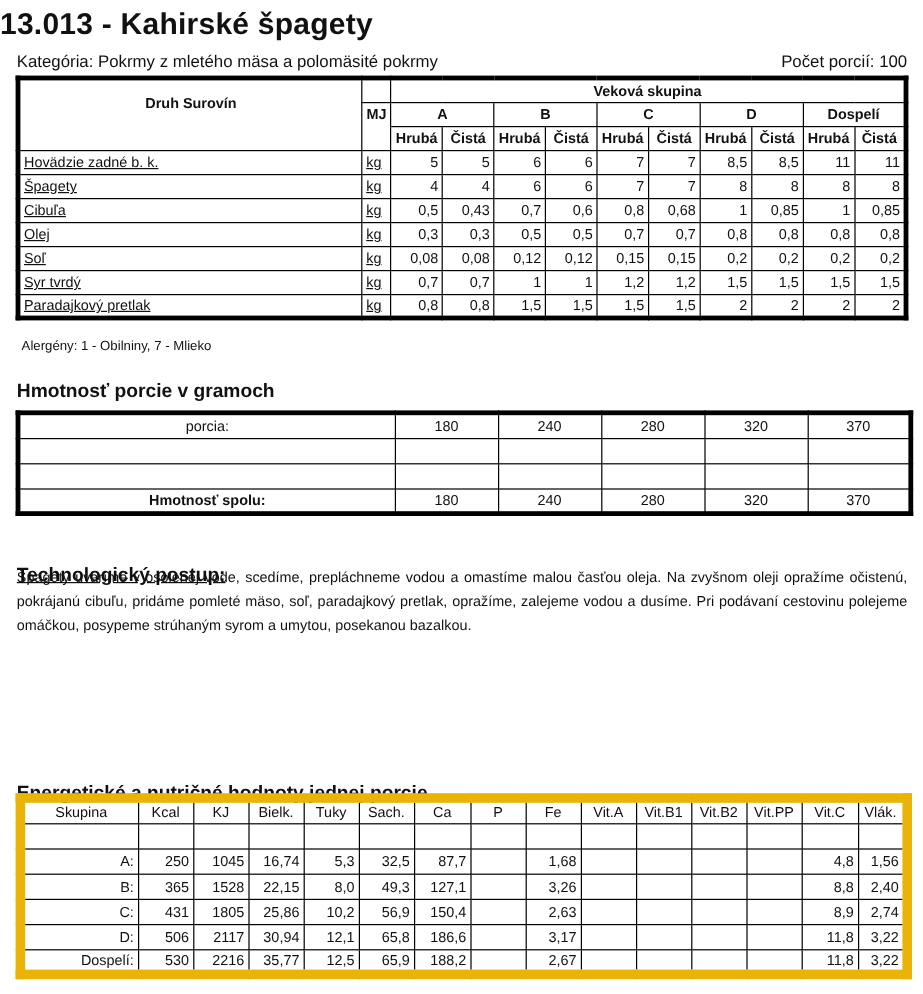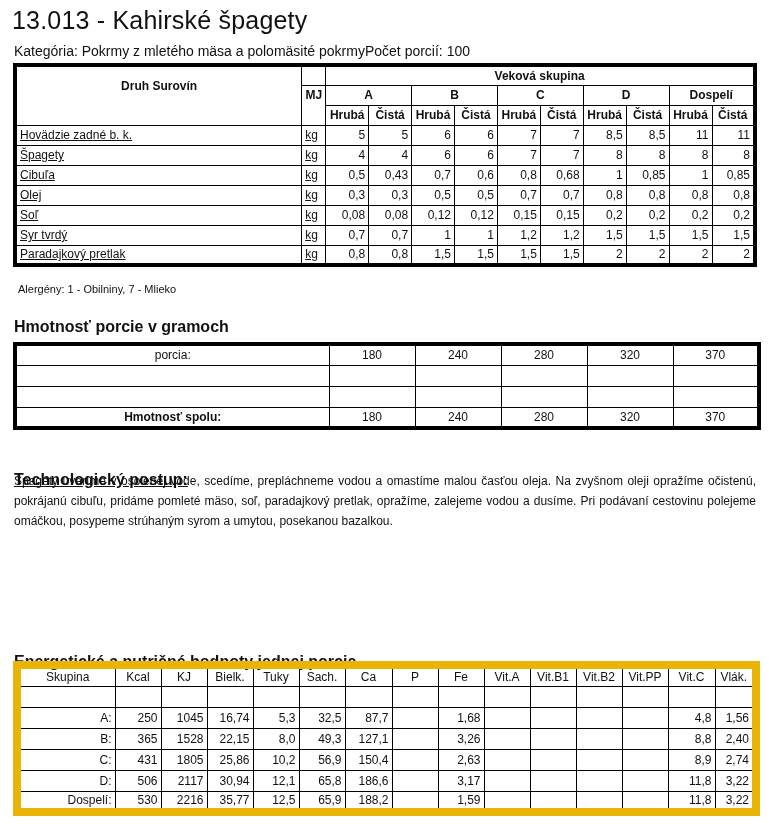--- a/index.html
+++ b/index.html
@@ -1,18 +1,18 @@
 <!DOCTYPE html>
 <html><head>
 <meta charset="utf-8">
 <style>
   html, body { margin: 0; padding: 0; background: #fff; }
   body { width: 769px; height: 828px; position: relative; font-family: "Liberation Sans", sans-serif; color: #111; overflow: hidden; }
-  .title { position: absolute; left: 12px; top: 6px; font-size: 25px; font-weight: normal; letter-spacing: 0.2px; }
-  .meta { position: absolute; left: 14px; top: 43px; width: 742px; font-size: 14px; display: flex; justify-content: flex-start; }
+  .title { position: absolute; left: 0; top: 6px; font-size: 25px; font-weight: bold; letter-spacing: 0.2px; }
+  .meta { position: absolute; left: 14px; top: 43px; width: 742px; font-size: 14px; display: flex; justify-content: space-between; }
   table { border-collapse: collapse; }
   td, th { border: 1px solid #000; padding: 0 3px; font-size: 12px; font-weight: normal; height: 20px; box-sizing: border-box; }
   .t1 { position: absolute; left: 13px; top: 63px; width: 744px; border: 4px solid #000; }
   .t1 th { font-weight: bold; text-align: center; }
   .t1 td.num { text-align: right; }
   .t1 td.name { text-align: left; text-decoration: underline; }
   .alerg { position: absolute; left: 18px; top: 283px; font-size: 11px; }
   .h2 { position: absolute; left: 14px; font-size: 16px; font-weight: bold; }
   .t2 { position: absolute; left: 13px; top: 342px; width: 744px; border: 4px solid #000; table-layout: fixed; }
   .t2 td { text-align: center; height: 21px; font-size: 12px; }
@@ -353,21 +353,21 @@
       </tr>
       <tr>
         <td>Dospelí:</td>
         <td>530</td>
         <td>2216</td>
         <td>35,77</td>
         <td>12,5</td>
         <td>65,9</td>
         <td>188,2</td>
         <td></td>
-        <td>1,59</td>
+        <td>2,67</td>
         <td></td>
         <td></td>
         <td></td>
         <td></td>
         <td>11,8</td>
         <td>3,22</td>
       </tr>
     </tbody>
 </table>
 

